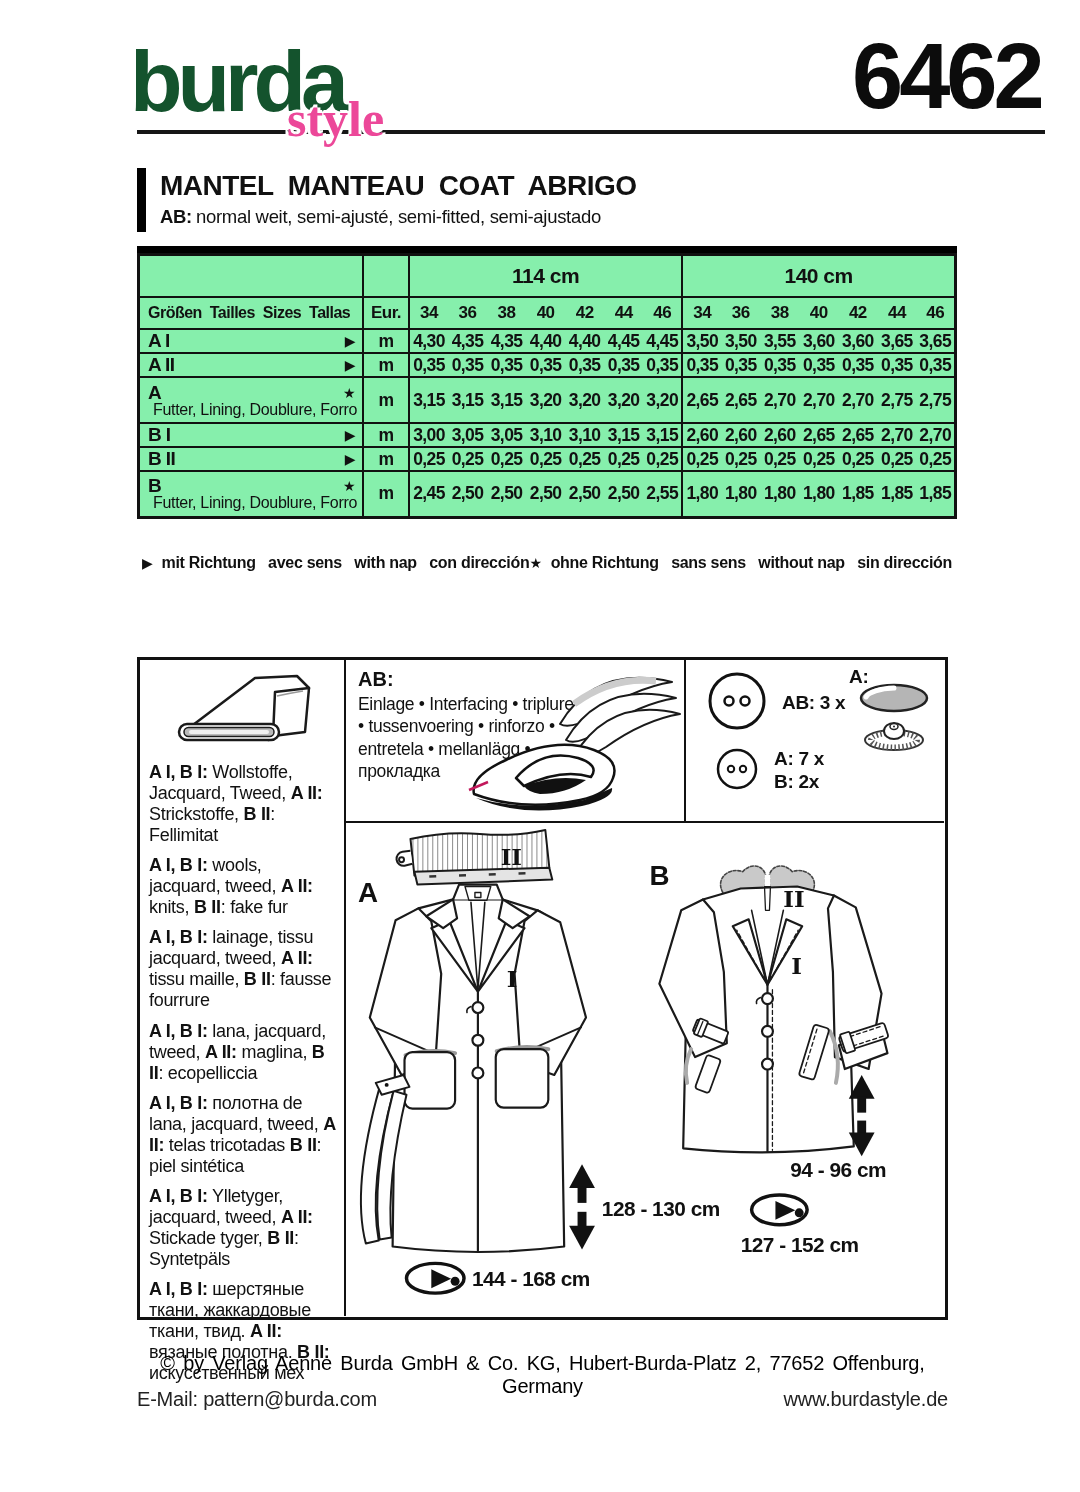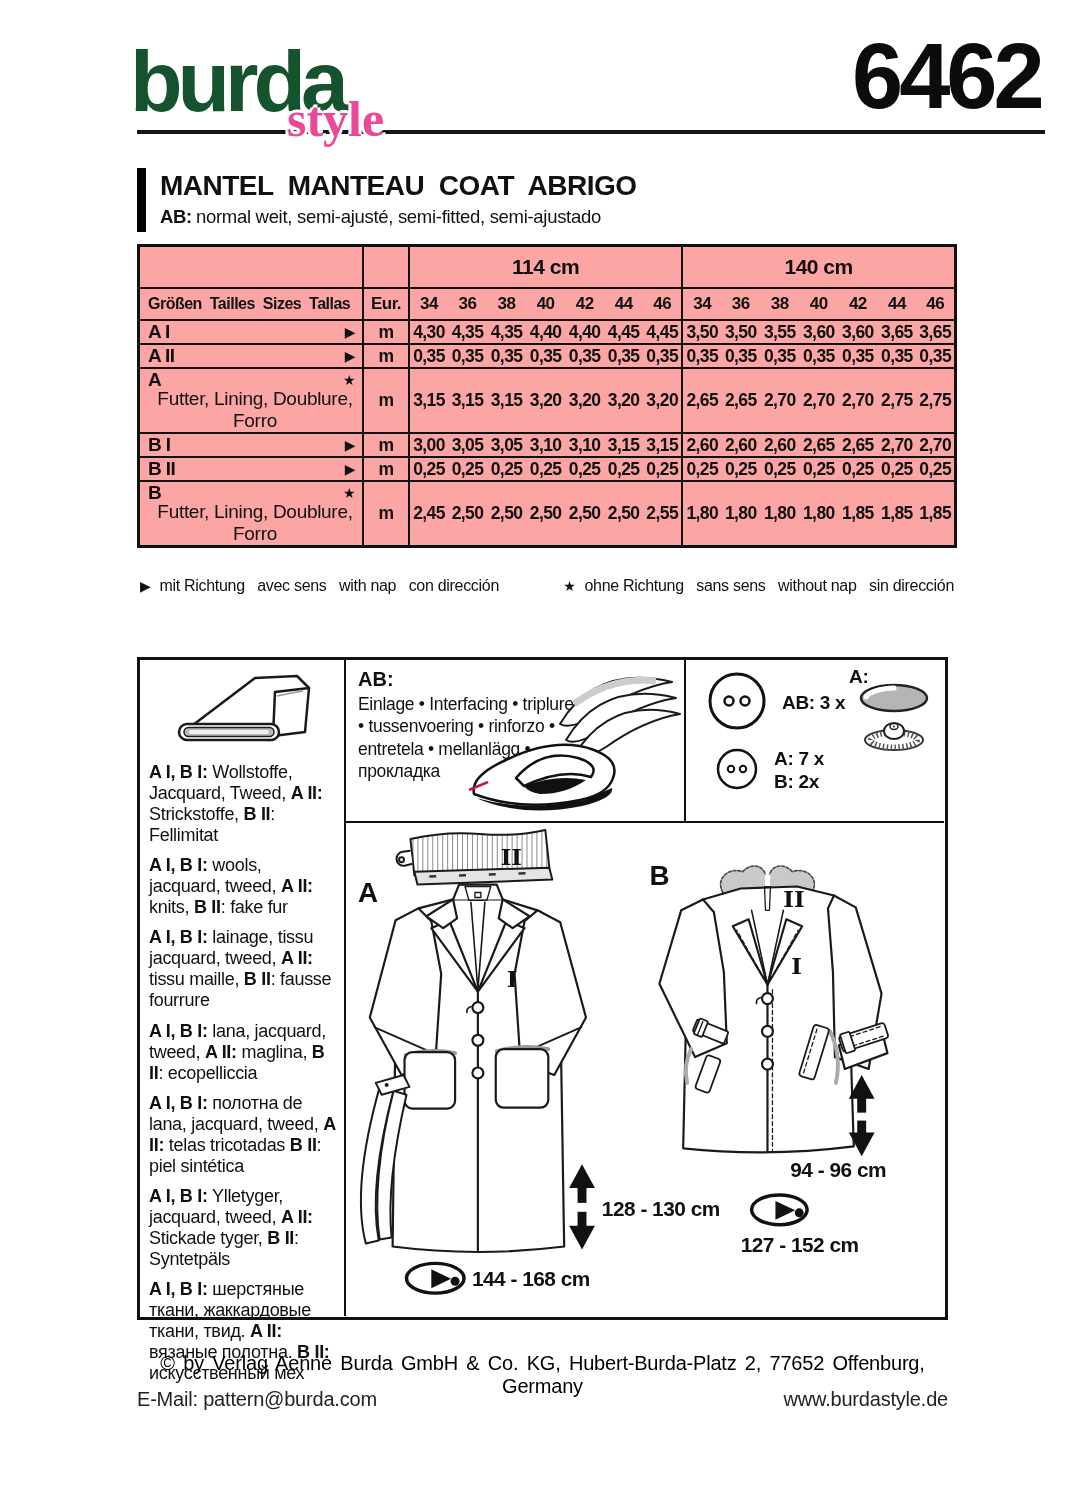--- a/index.html
+++ b/index.html
@@ -16,41 +16,41 @@
   .pattern-number{left:852px;top:30px;font-size:92px;font-weight:700;letter-spacing:-4px;line-height:1;color:#0c0c0c;}
 
   
   .title-block{left:137px;top:168px;border-left:9px solid #000;padding:2px 0 4px 14px;}
   .title-main{font-size:28px;font-weight:800;letter-spacing:-.5px;white-space:pre;}
   .title-sub{font-size:18.5px;margin-top:4px;letter-spacing:-.3px;}
   .title-sub b{margin-right:4px;}
 
   
   .topbar{left:137px;top:246px;width:820px;height:12px;background:#000;}
-  table.yardage{left:137px;top:244px;position:absolute;border-collapse:collapse;table-layout:fixed;
-       width:820px;background:#fca5a5;}
+  table.yardage{left:137px;top:253px;position:absolute;border-collapse:collapse;table-layout:fixed;
+       width:820px;background:#86efac;}
   table.yardage th,table.yardage td{padding:0;border:0;font-weight:700;text-align:center;vertical-align:middle;}
   table.yardage{border:3px solid #111;}
   tr.group-row th{font-size:21px;height:40px;letter-spacing:-.5px;}
   tr.size-row th{font-size:17px;height:30px;letter-spacing:-.5px;}
   tr.size-row th.rowhead{font-size:16px;text-align:left;padding-left:8px;white-space:pre;}
   td.sep-r,th.sep-r{border-right:2.5px solid #111 !important;}
   tr.data-row{border-top:2.5px solid #111;}
   tr.size-row{border-top:2.5px solid #111;}
   tr.data-row td{font-size:17.5px;letter-spacing:-.6px;}
   tr.data-row{height:23px;}
   tr.data-row.tall{height:46px;}
   td.label-cell{text-align:left;}
   .lab{display:flex;justify-content:space-between;align-items:center;padding:0 7px 0 8px;font-size:19px;font-weight:700;}
   .lab .mk{font-size:14px;}
-  .sublab{font-size:19px;font-weight:400;letter-spacing:-.3px;padding-left:8px;margin-top:-3px;}
+  .sublab{font-size:16px;font-weight:400;letter-spacing:-.3px;padding-left:8px;margin-top:-3px;}
 
   
-  .legend{left:140px;top:577px;width:814px;display:flex;justify-content:space-between;
-       font-size:16px;font-weight:400;letter-spacing:-.3px;white-space:pre;}
+  .legend{left:140px;top:554px;width:814px;display:flex;justify-content:center;
+       font-size:16px;font-weight:700;letter-spacing:-.3px;white-space:pre;}
   .legend .mk{margin-right:9px;font-size:14px;}
 
   
   .lower-box{left:137px;top:657px;width:811px;height:663px;border:3.5px solid #111;box-sizing:border-box;}
   .left-cell{left:0;top:0;width:206px;height:656px;border-right:2.5px solid #111;box-sizing:border-box;
        padding:6px 8px 0 9px;}
   .para{margin:0 0 9px 0;font-size:18px;line-height:1.17;letter-spacing:-.3px;}
   .para .b{font-weight:700;}
   .ab-cell{left:206px;top:0;width:340px;height:163px;border-right:2.5px solid #111;border-bottom:2.5px solid #111;
        box-sizing:border-box;padding:8px 0 0 12px;}

